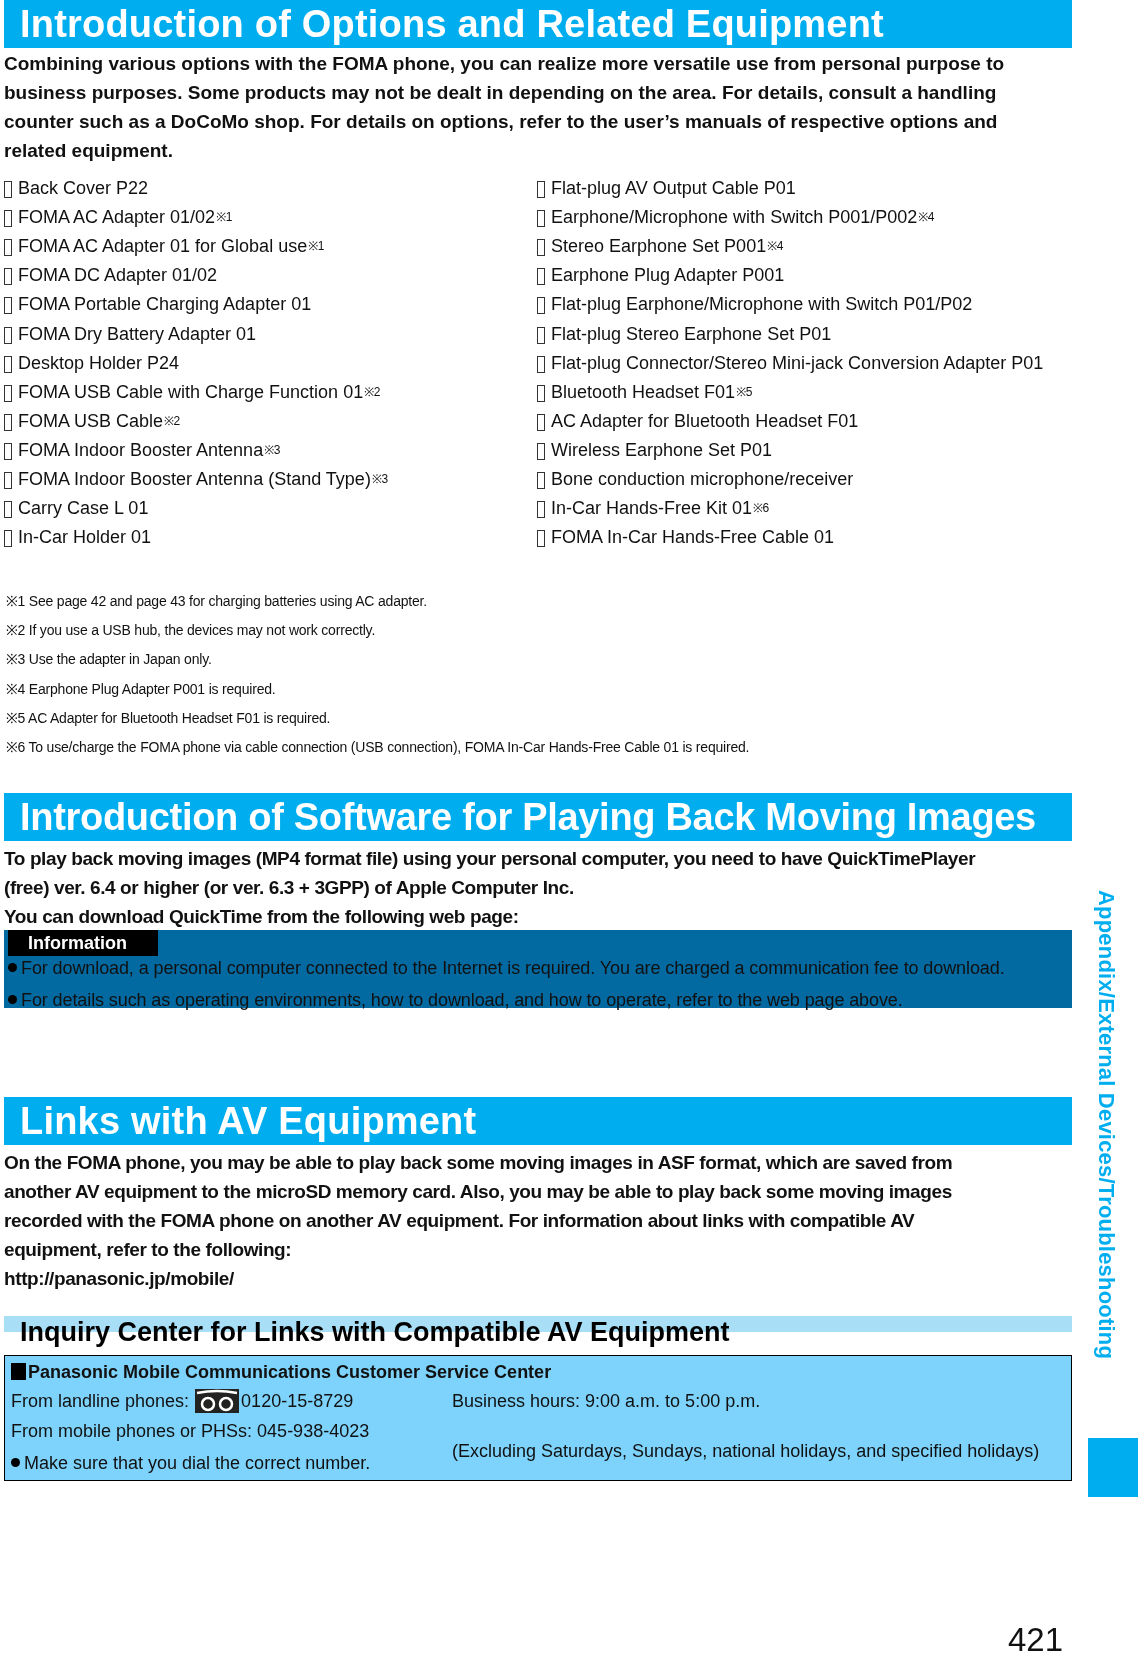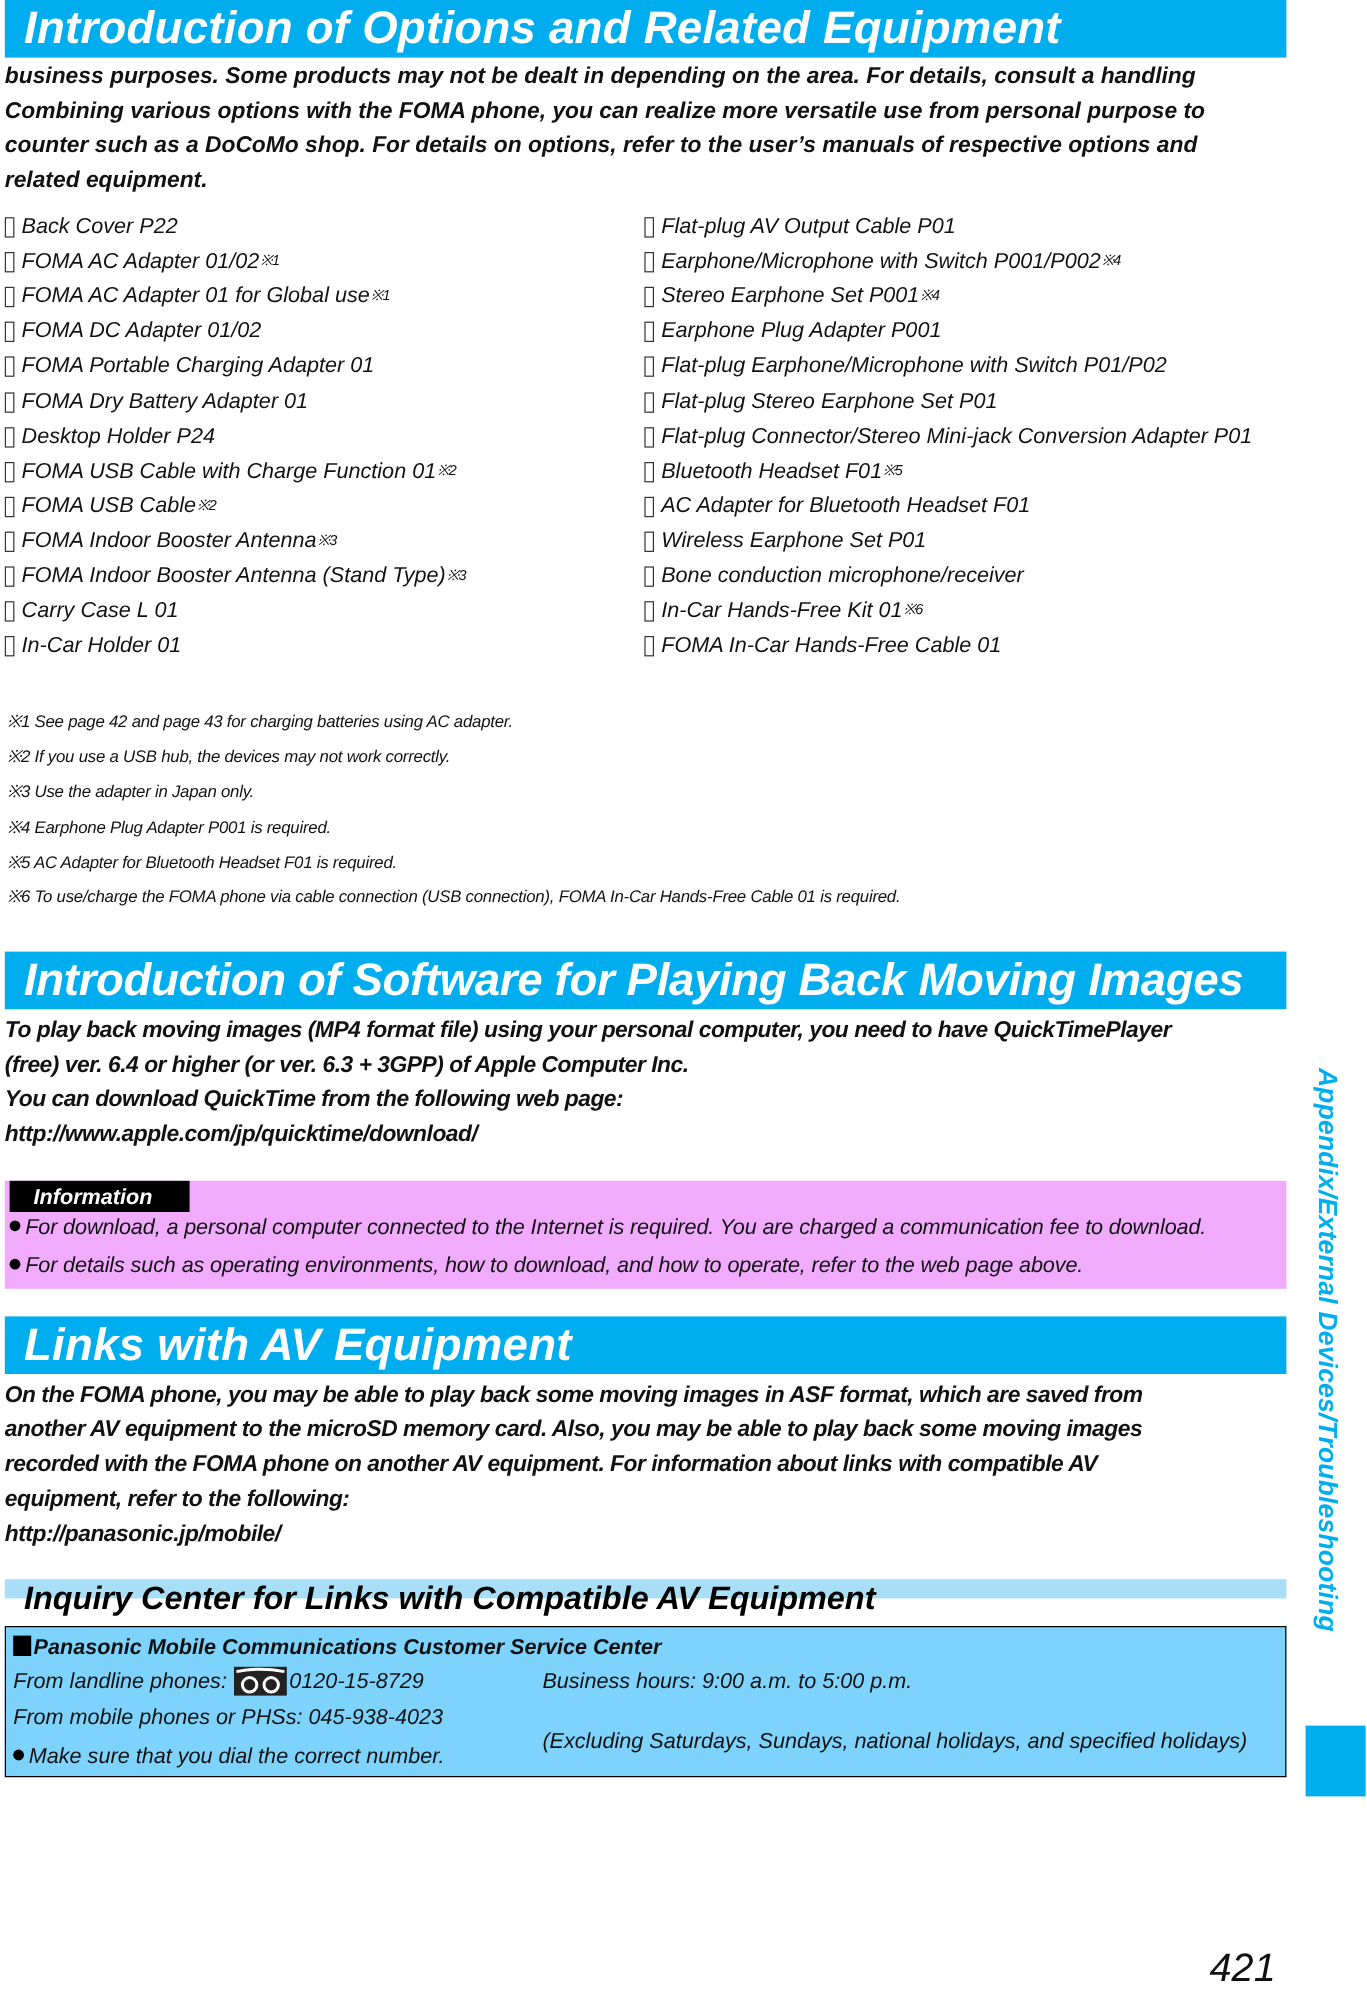--- a/index.html
+++ b/index.html
@@ -1,19 +1,19 @@
 <!DOCTYPE html>
 <html><head>
 <meta charset="utf-8">
 <style>
   * { box-sizing: border-box; margin: 0; padding: 0; }
   html, body { width: 1139px; height: 1665px; background: #ffffff; overflow: hidden; }
   body { position: relative; font-family: "Liberation Sans", sans-serif; color: #111; }
 
-  .page { position: absolute; left: 0; top: 0; width: 1139px; height: 1665px; font-style: italic; }
+  .page { position: absolute; left: 0; top: 0; width: 1139px; height: 1665px; }
 
   .h1 {
     position: absolute; left: 4px; width: 1068px; height: 48px;
     background: #00aeef; color: #fff; font-weight: bold;
     font-size: 38px; line-height: 48px; padding-left: 16px; white-space: nowrap;
     letter-spacing: 0.2px;
   }
   .h2 {
     position: absolute; left: 4px; width: 1068px; height: 16px;
     background: #a8dff6; color: #000; font-weight: bold;
@@ -33,22 +33,22 @@
   .tofu {
     display: inline-block; width: 8px; height: 17px; border: 1px solid #333;
     margin-right: 6px; margin-top: 2px; flex: none;
   }
   .ref { font-size: 12px; vertical-align: 7px; margin-left: 1px; letter-spacing: -0.5px; }
 
   .notes { position: absolute; left: 6px; top: 587px; }
   .notes .note { font-size: 14px; line-height: 29.2px; white-space: nowrap; letter-spacing: -0.2px; }
 
   .info-box {
-    position: absolute; left: 4px; top: 984px; width: 1068px; height: 90px;
-    background: #f0abfc;
+    position: absolute; left: 4px; top: 930px; width: 1068px; height: 78px;
+    background: #0369a1;
   }
   .info-tag {
     position: absolute; left: 4px; top: 0; width: 150px; height: 26px;
     background: #000; color: #fff; font-weight: bold; font-size: 18px;
     line-height: 26px; padding-left: 20px;
   }
   .info-item { position: absolute; left: 4px; font-size: 18px; line-height: 28px; white-space: nowrap; letter-spacing: -0.1px; }
   .dot { display: inline-block; width: 9px; height: 9px; border-radius: 50%; background: #000; margin-right: 4px; vertical-align: 2px; }
 
   .contact {
@@ -73,22 +73,22 @@
   .page-num { position: absolute; left: 1008px; top: 1620px; font-size: 33px; line-height: 40px; color: #111; text-align: center; }
 </style>
 </head>
 <body>
 
 <div class="page">
 
   <div class="h1" style="top:0;">Introduction of Options and Related Equipment</div>
 
   <div class="lead" style="top:49px;">
+    <div>Combining various options with the FOMA phone, you can realize more versatile use from personal purpose to</div>
     <div>business purposes. Some products may not be dealt in depending on the area. For details, consult a handling</div>
-    <div>Combining various options with the FOMA phone, you can realize more versatile use from personal purpose to</div>
     <div>counter such as a DoCoMo shop. For details on options, refer to the user’s manuals of respective options and</div>
     <div>related equipment.</div>
   </div>
 
   <div class="list left">
     <div class="row">
         <span class="tofu"></span>
         <span>Back Cover P22</span>
         <span class="ref"></span>
       </div>

